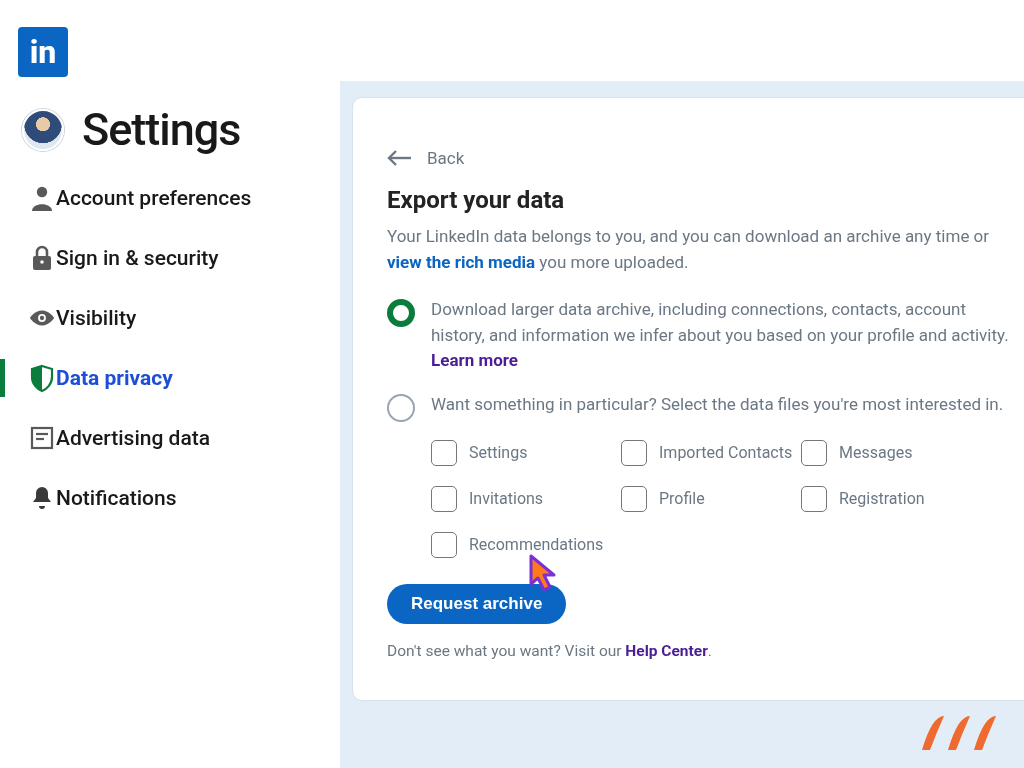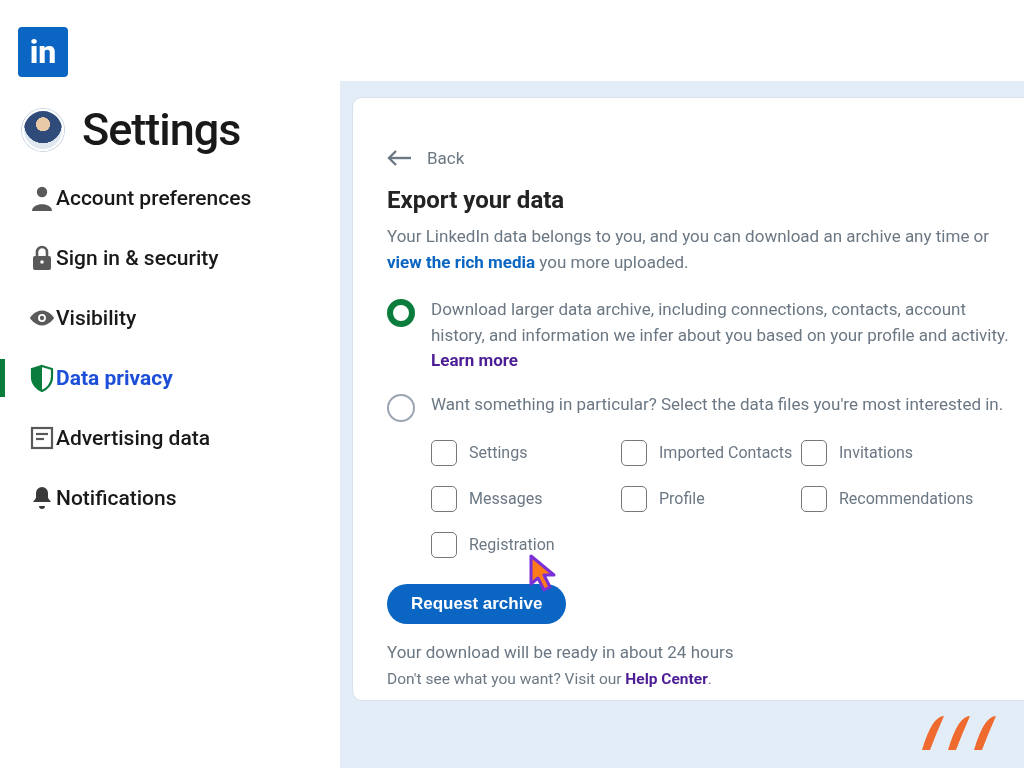--- a/index.html
+++ b/index.html
@@ -158,43 +158,42 @@
         <div class="check-item">
             <div class="checkbox"></div>
             <span class="check-label">Settings</span>
           </div>
         <div class="check-item">
             <div class="checkbox"></div>
             <span class="check-label">Imported Contacts</span>
           </div>
         <div class="check-item">
             <div class="checkbox"></div>
+            <span class="check-label">Messages</span>
+          </div>
+        <div class="check-item">
+            <div class="checkbox"></div>
             <span class="check-label">Invitations</span>
           </div>
         <div class="check-item">
             <div class="checkbox"></div>
-            <span class="check-label">Messages</span>
-          </div>
-        <div class="check-item">
-            <div class="checkbox"></div>
             <span class="check-label">Profile</span>
           </div>
         <div class="check-item">
             <div class="checkbox"></div>
+            <span class="check-label">Registration</span>
+          </div>
+        <div class="check-item">
+            <div class="checkbox"></div>
             <span class="check-label">Recommendations</span>
           </div>
-        <div class="check-item">
-            <div class="checkbox"></div>
-            <span class="check-label">Registration</span>
-          </div>
       </div>
 
       <button class="request-btn">Request archive</button>
 
-      <p class="ready-text">Your download will be ready in about 24 hours</p>
 
       <p class="help-text">
         <span>Don't see what you want? Visit our </span><span class="link-plain">Help Center</span><span>.</span>
       </p>
 
     </div>
   </main>
 </div>
 
 <div class="cursor-pointer">

